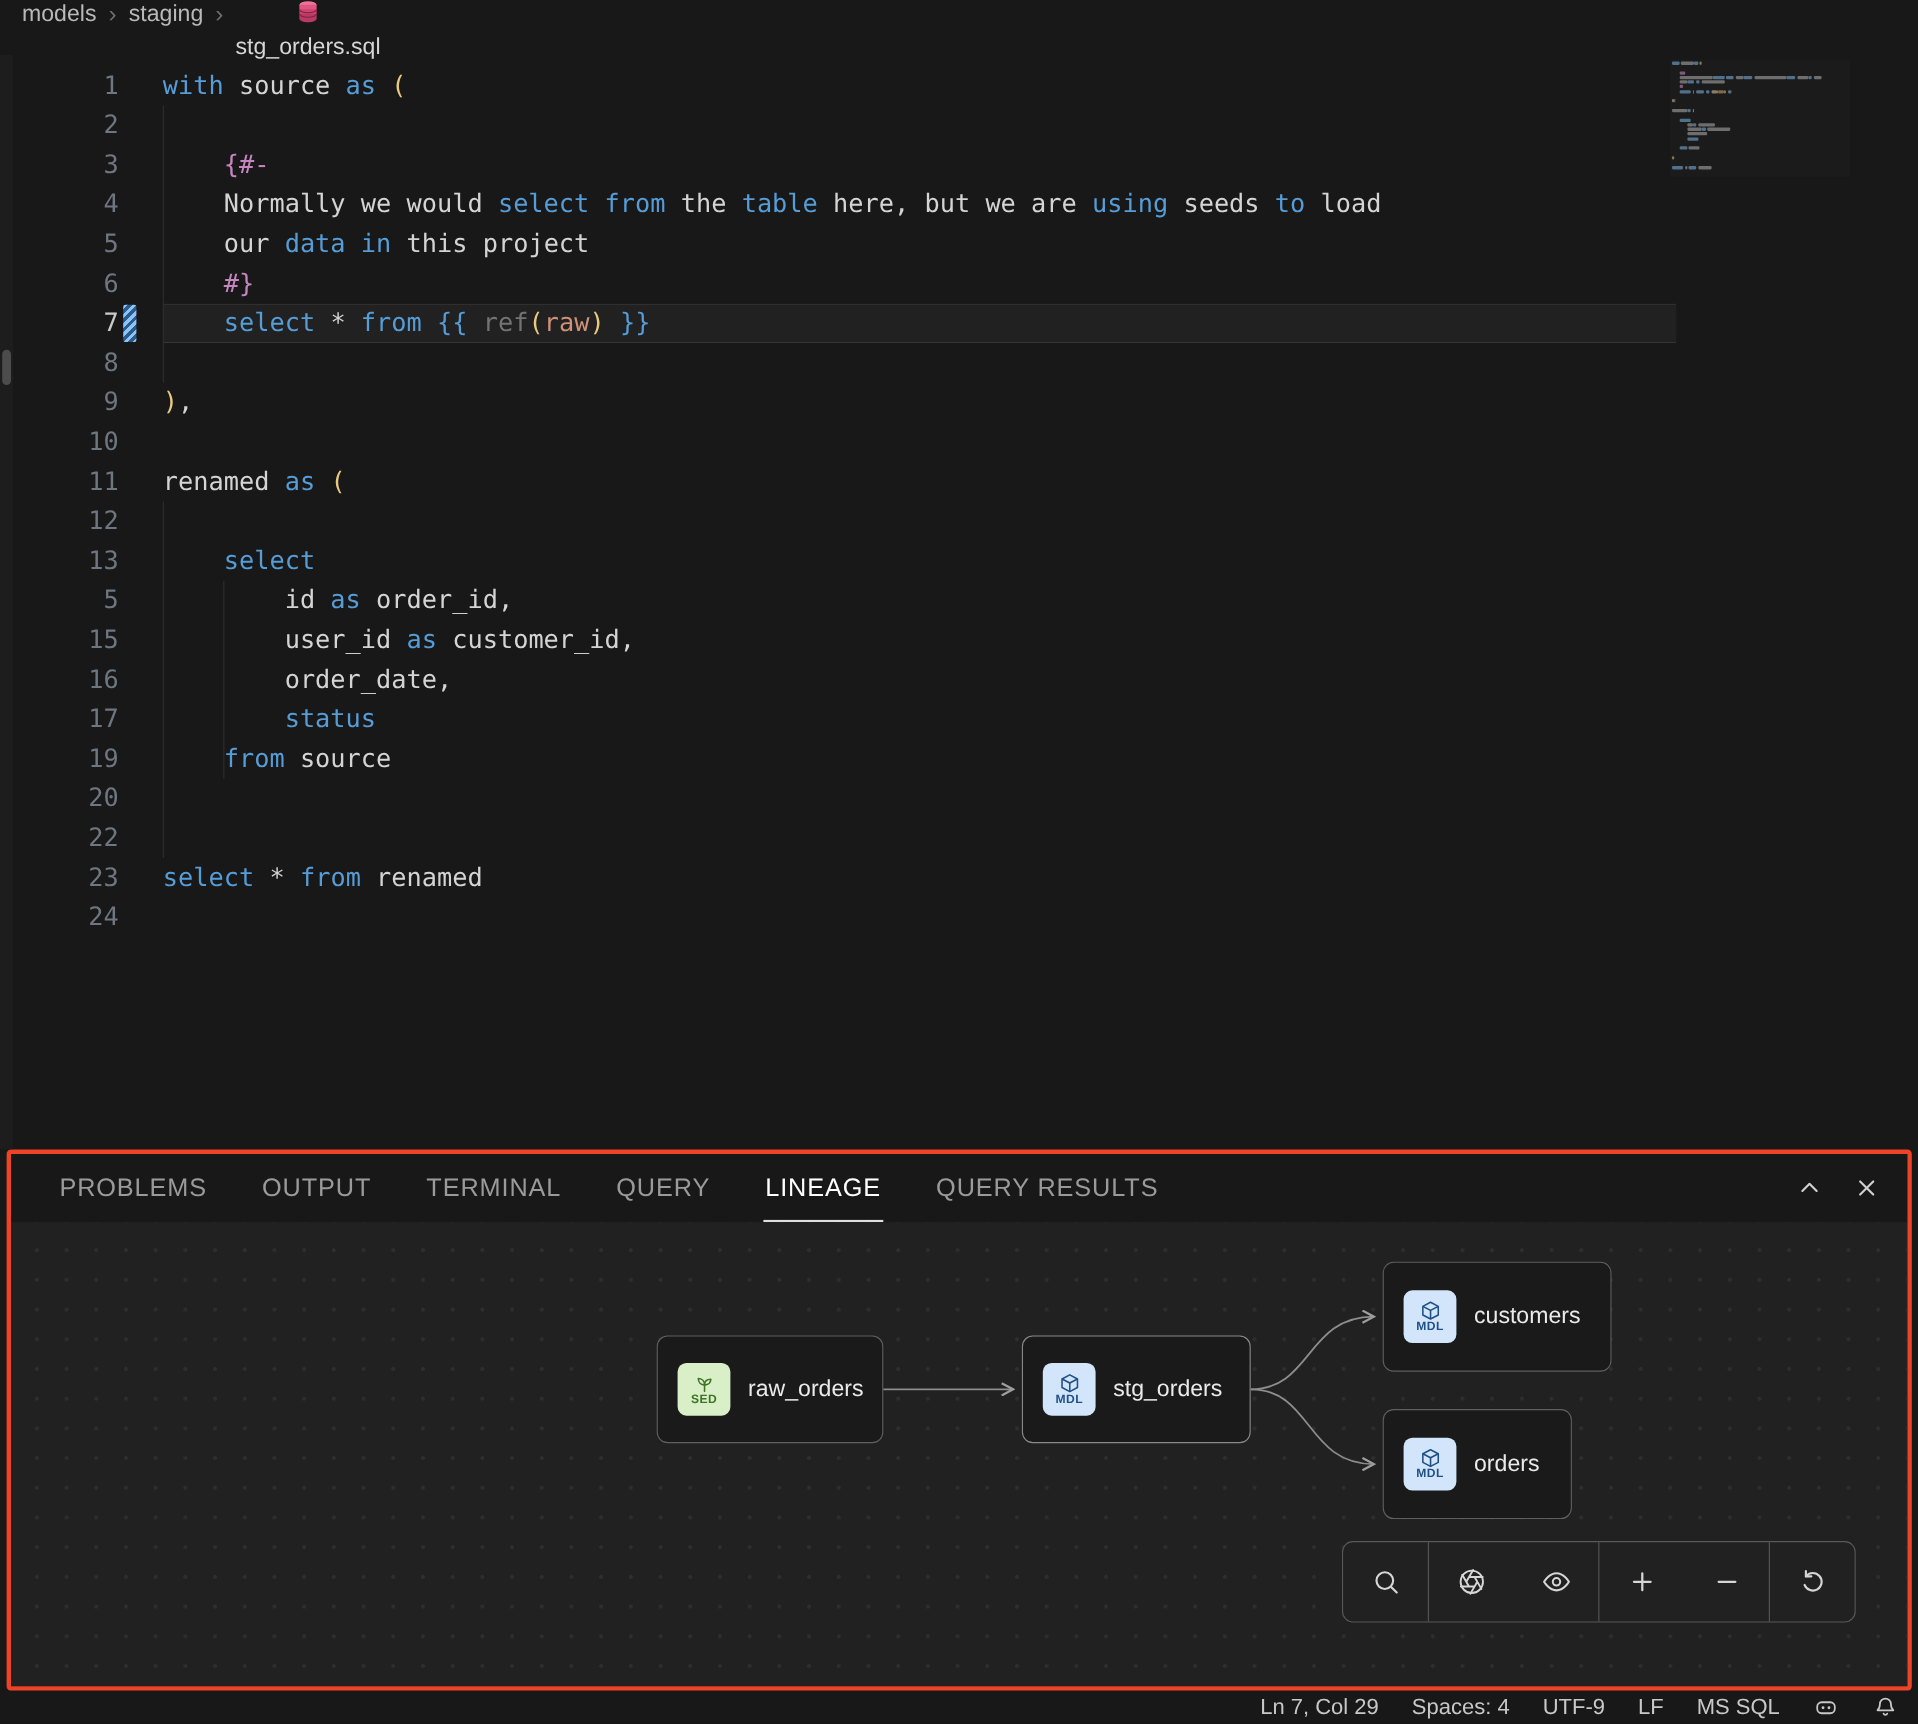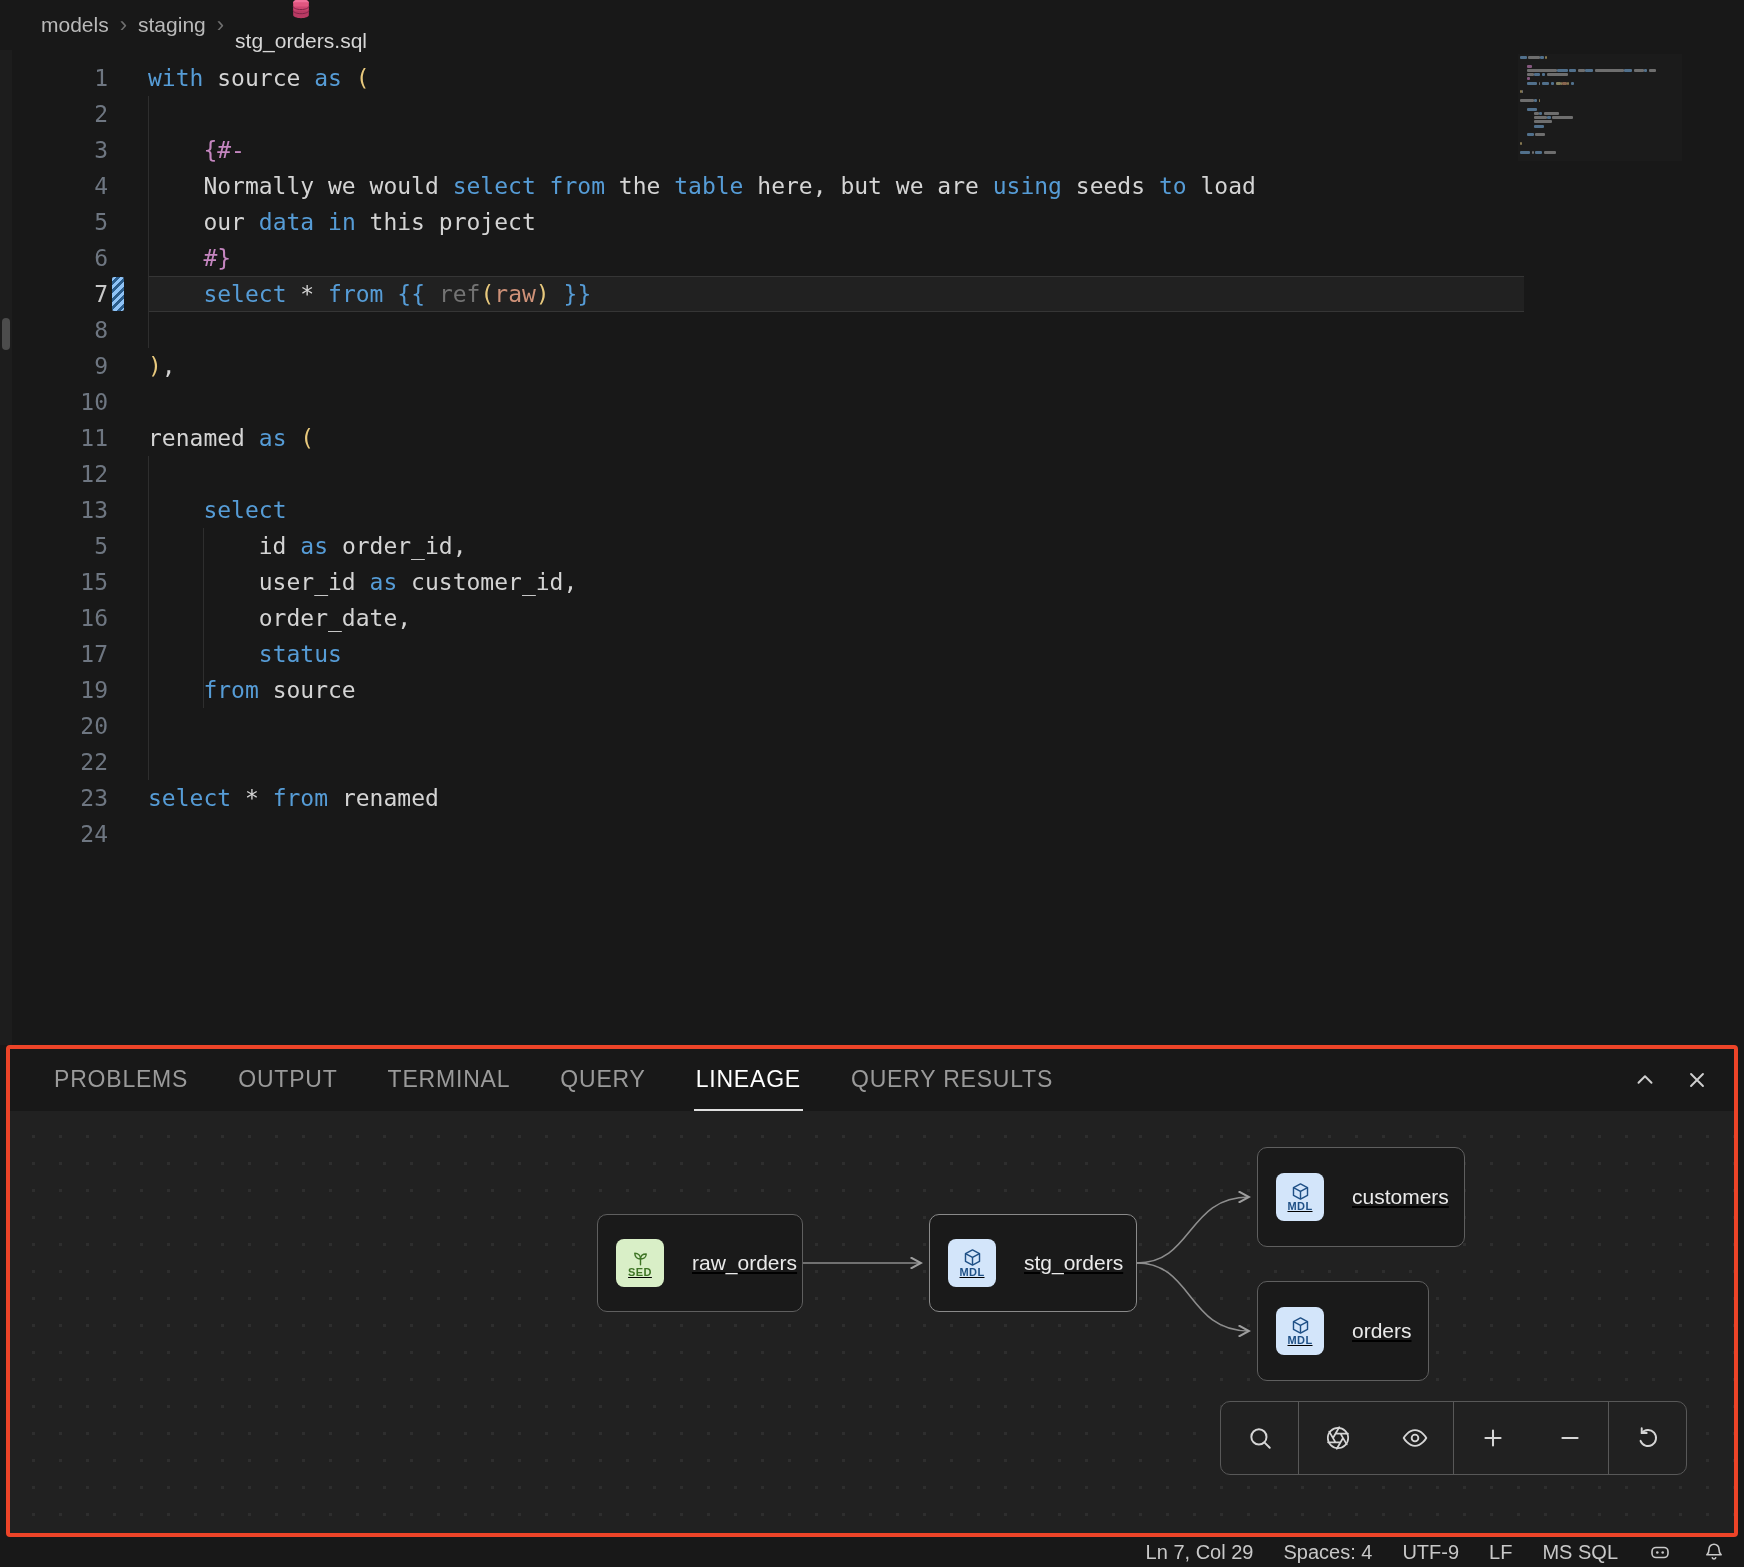--- a/index.html
+++ b/index.html
@@ -1,21 +1,21 @@
 <!DOCTYPE html>
 <html><head>
 <meta charset="utf-8">
 <style>
   * { margin:0; padding:0; box-sizing:border-box; }
   html,body { width:1744px; height:1567px; overflow:hidden; background:#181818;
               font-family:"Liberation Sans", sans-serif; }
   #app { display:flex; flex-direction:column; width:1744px; height:1567px; background:#181818; }
 
   
-  .breadcrumb { height:50px; flex:none; display:flex; align-items:center; padding-left:41px;
+  .breadcrumb { height:50px; flex:none; display:flex; align-items:flex-start; padding-left:20px;
                 font-size:21px; color:#a6a6a6; }
   .crumbs { display:flex; align-items:center; }
   .crumb { color:#b9b9b9; cursor:pointer; }
   .crumb-sep { color:#6f6f6f; margin:0 11px; font-size:22px; }
   .file-crumb { display:flex; align-items:center; gap:9px; color:#d6d6d6;flex-direction:column; }
 
   
   .editor-wrap { flex:1; display:flex; position:relative; overflow:hidden; }
   .activity-sliver { width:12px; flex:none; background:#1d1d1d; position:relative; }
   .sliver-thumb { position:absolute; top:268px; left:2px; width:8px; height:32px;
@@ -51,21 +51,21 @@
   .ptab.active { color:#ffffff; border-bottom-color:#dfdfdf; }
   .panel-actions { position:absolute; right:24px; top:0; height:100%; display:flex;
                    align-items:center; gap:26px; color:#cfcfcf; }
   .pact { width:26px; height:26px; cursor:pointer; }
 
   .lineage-canvas { flex:1; position:relative; background:#212121;
       background-image:radial-gradient(circle,#2e2e2e 1.5px,transparent 2px);
       background-size:27px 27px; background-position:10px 12px; overflow:hidden; }
   .edges { position:absolute; left:0; top:0; pointer-events:none; }
   .lnode { position:absolute; background:#1a1a1a; border:1px solid #5f5f5f; border-radius:10px;
-           display:flex; align-items:center; padding-left:18px; gap:28px; cursor:pointer;text-decoration:underline; }
+           display:flex; align-items:center; padding-left:18px; gap:16px; cursor:pointer; }
   .lnode.selected { border-color:#8a8a8a; }
   .node-icon { width:48px; height:48px; border-radius:8px; flex:none; display:flex;
                flex-direction:column; align-items:center; justify-content:center; }
   .node-badge { font-size:11px; font-weight:bold; letter-spacing:.4px; margin-top:-1px; }
   .node-label { font-size:21px; color:#eaeaea; }
 
   .lineage-toolbar { position:absolute; right:47px; bottom:58px; width:467px; height:74px;
       border:1.5px solid #585858; border-radius:10px; display:flex; background:#212121; }
   .tb-btn { flex:1; display:flex; align-items:center; justify-content:center; color:#d6d6d6; cursor:pointer; }
   .tb-btn.sep { border-left:1.5px solid #585858; }

